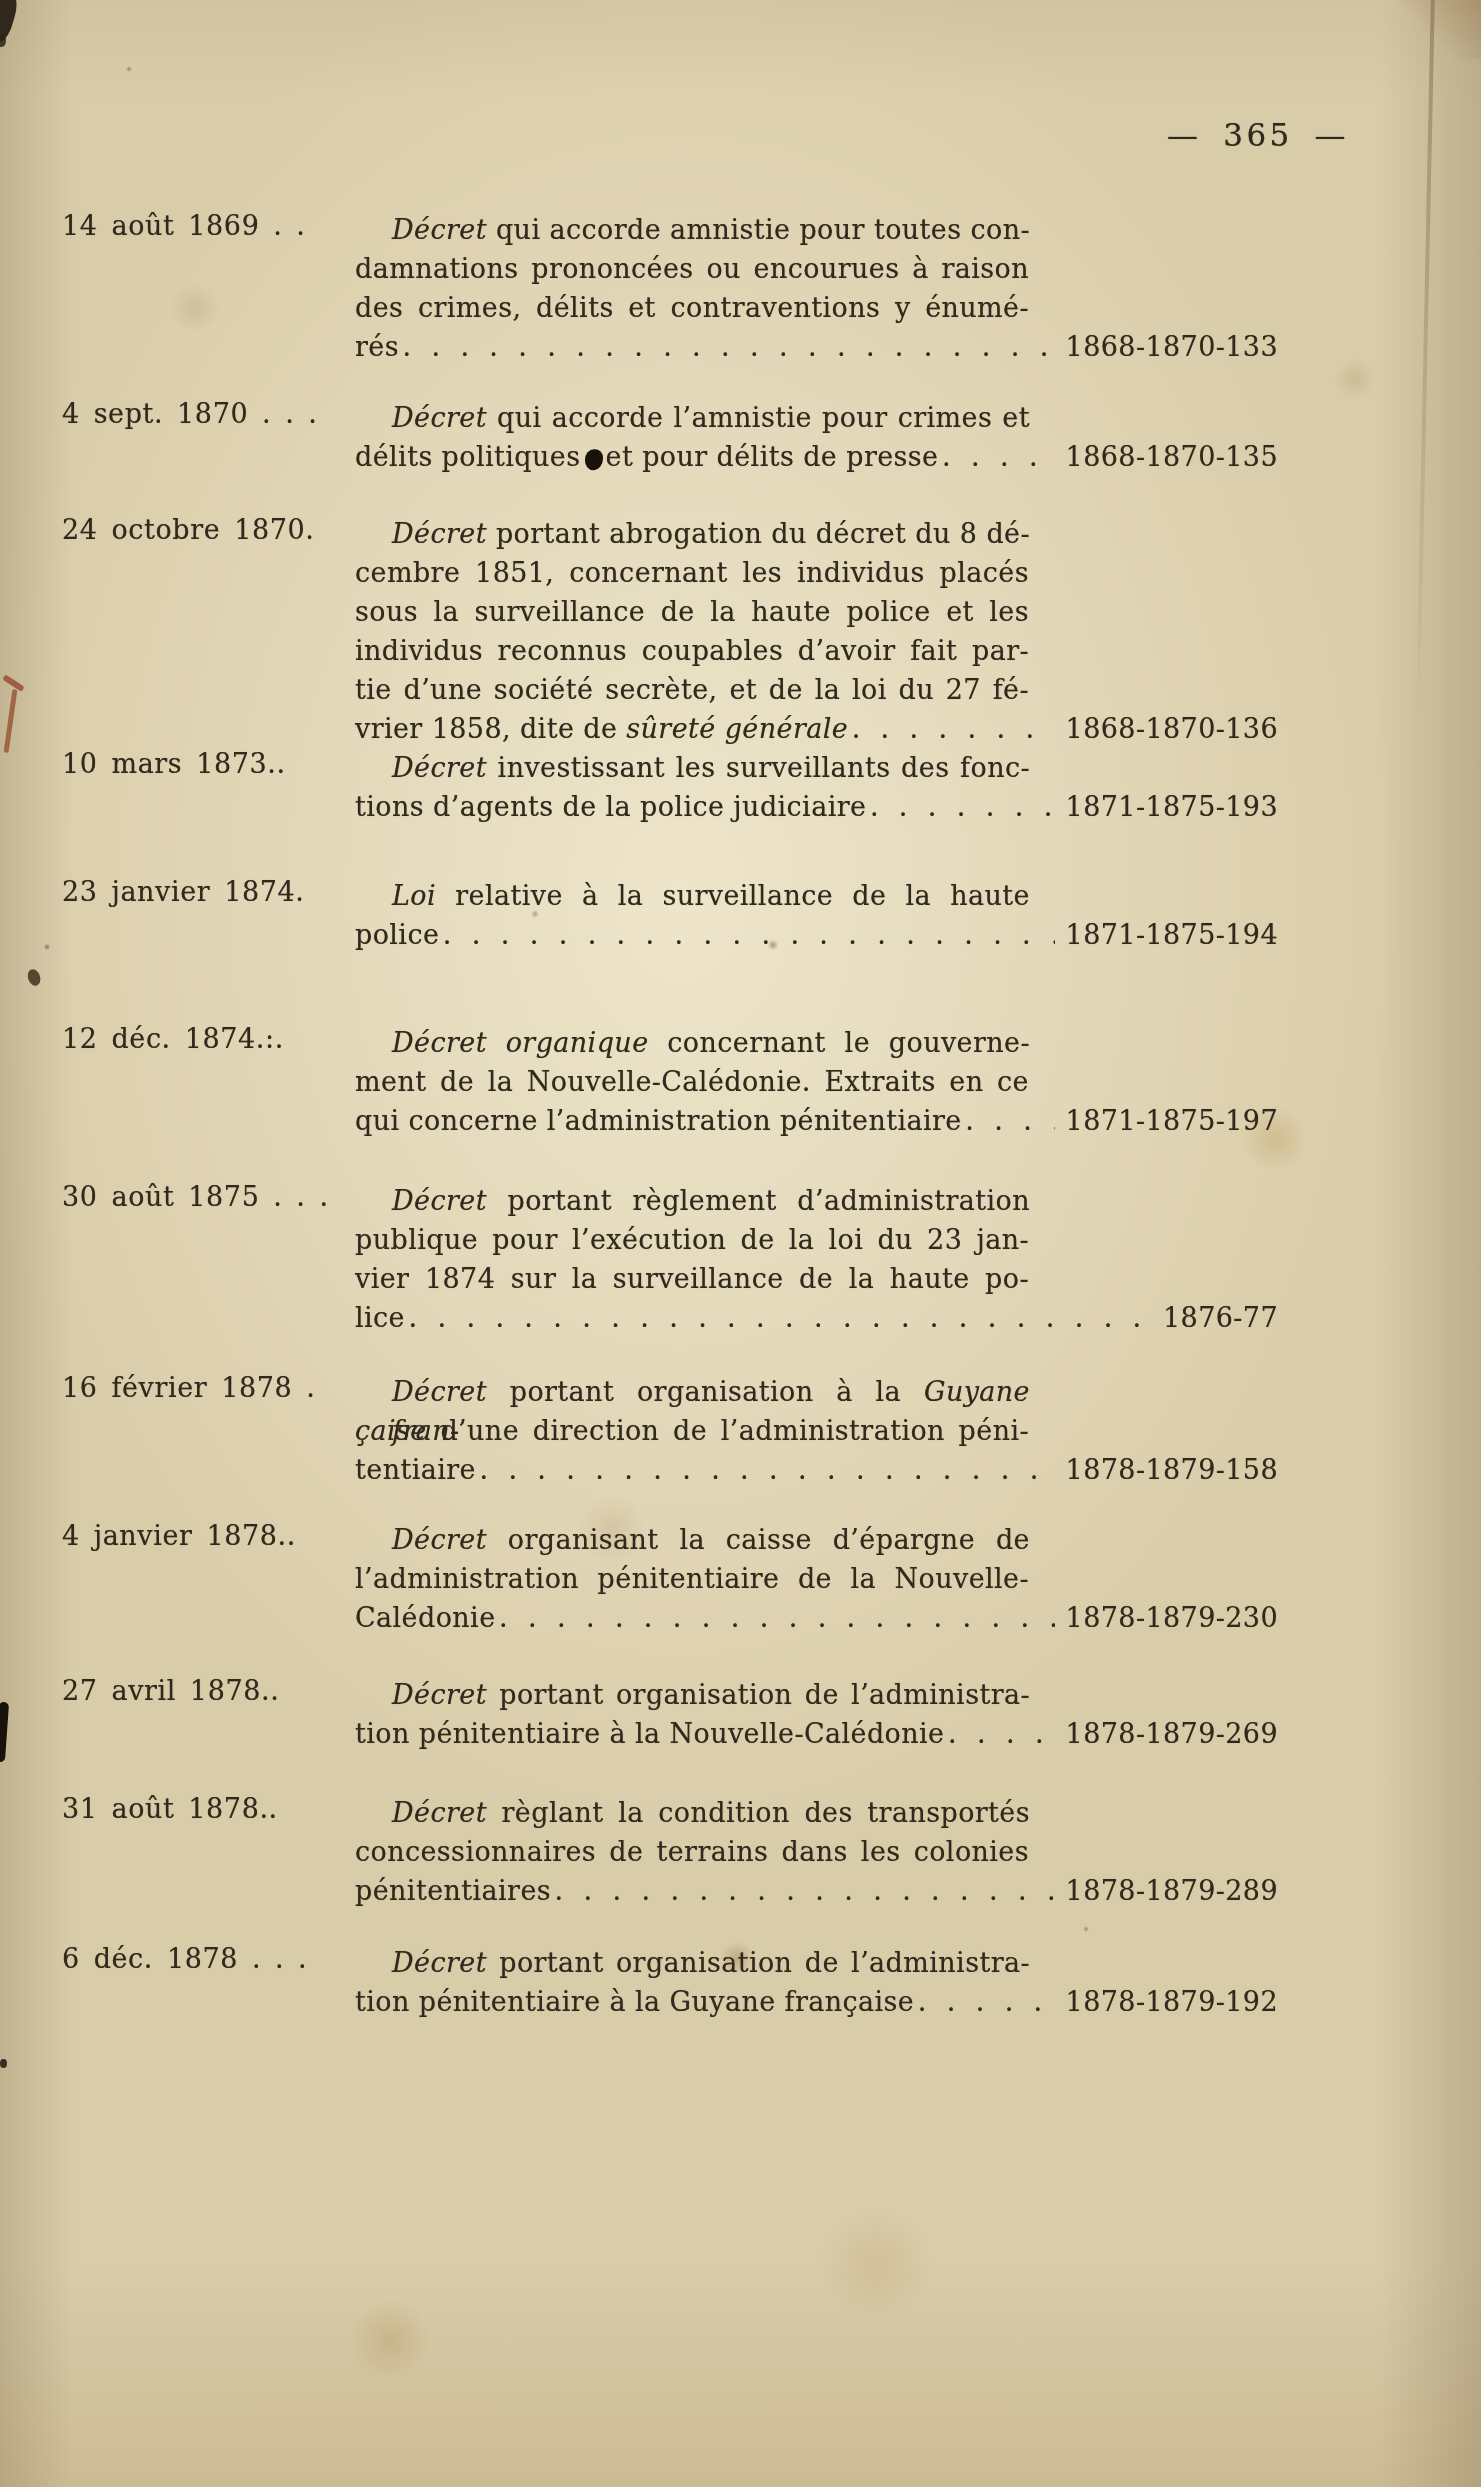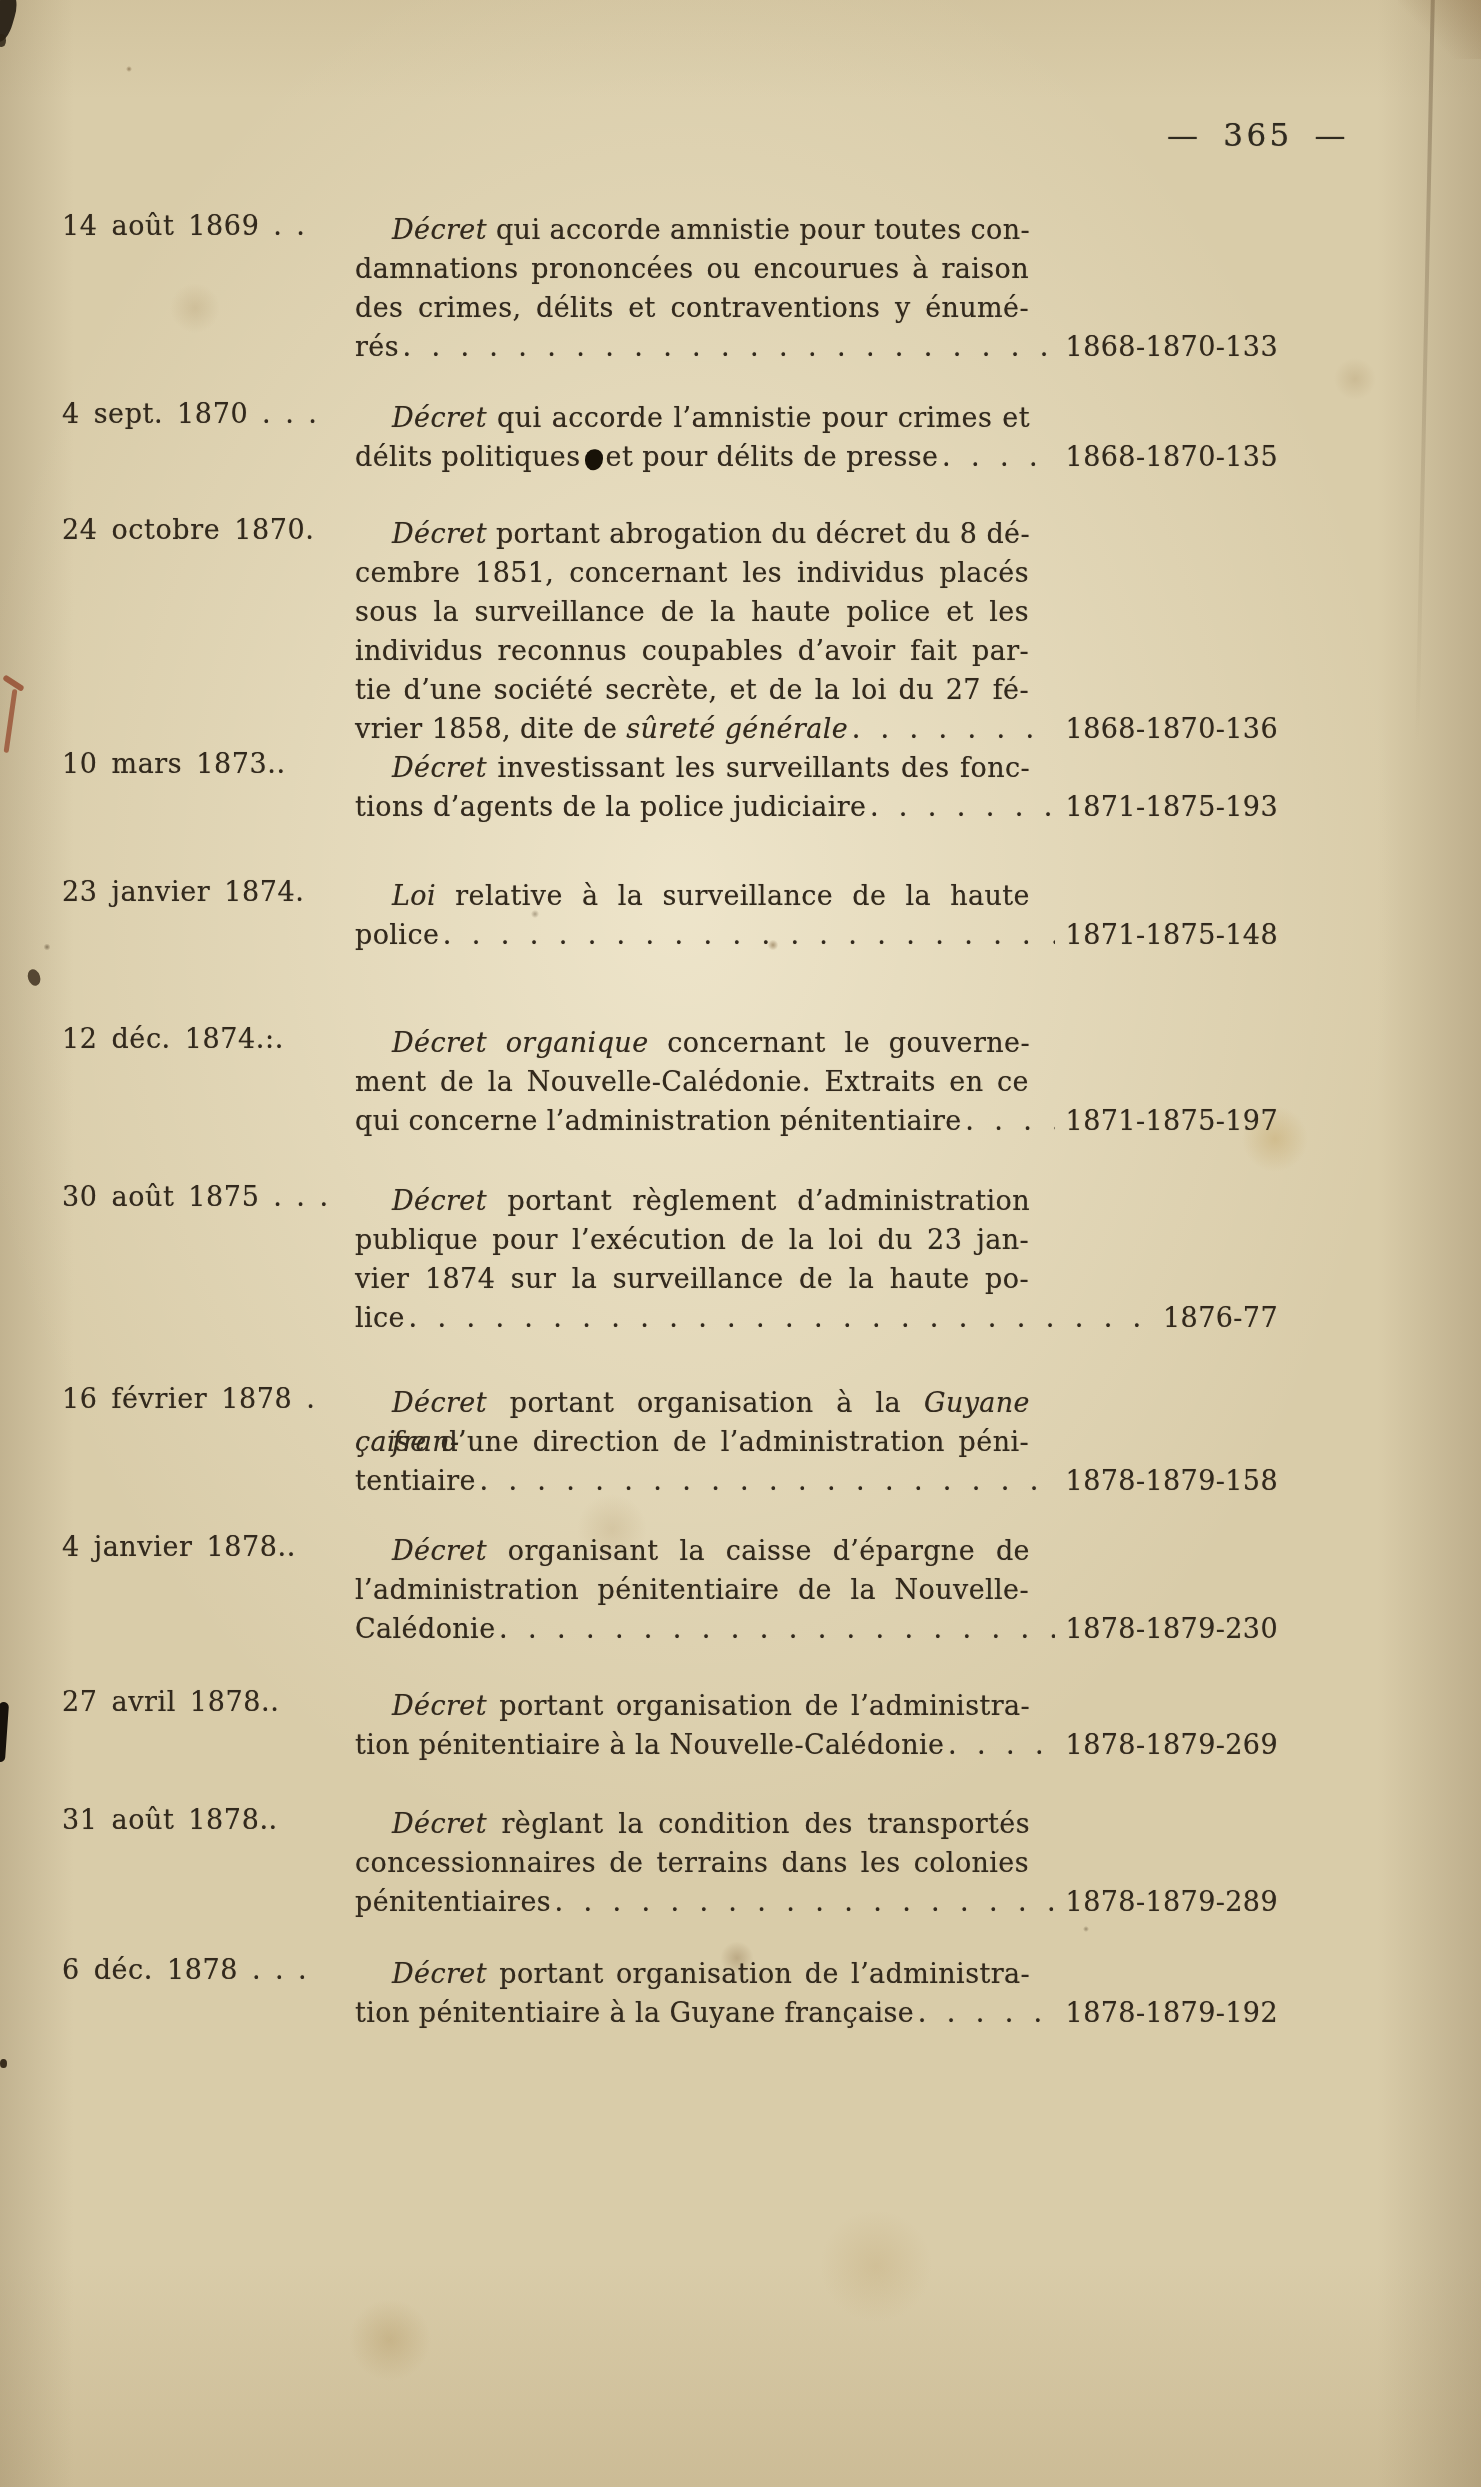--- a/index.html
+++ b/index.html
@@ -163,37 +163,37 @@
           </div>
         </div>
       </div>
       <div class="entry" style="margin-bottom: 69px;">
         <div class="date">23 janvier 1874.</div>
         <div class="body">
           <div class="line first"><span class="txt"><span class="it">Loi</span><span> relative à la surveillance de la haute</span></span></div>
           <div class="line last">
             <span class="txt"><span>police</span></span>
             <span class="leader"></span>
-            <span class="ref">1871-1875-148</span>
+            <span class="ref">1871-1875-194</span>
           </div>
         </div>
       </div>
       <div class="entry" style="margin-bottom: 41px;">
         <div class="date">12 déc. 1874.:.</div>
         <div class="body">
           <div class="line first"><span class="txt"><span class="it">Décret organique</span><span> concernant le gouverne-</span></span></div>
           <div class="line mid"><span class="txt"><span>ment de la Nouvelle-Calédonie. Extraits en ce</span></span></div>
           <div class="line last">
             <span class="txt"><span>qui concerne l’administration pénitentiaire</span></span>
             <span class="leader"></span>
             <span class="ref">1871-1875-197</span>
           </div>
         </div>
       </div>
-      <div class="entry" style="margin-bottom: 46px;">
+      <div class="entry" style="margin-bottom: 35px;">
         <div class="date">30 août 1875 . . .</div>
         <div class="body">
           <div class="line first"><span class="txt"><span class="it">Décret</span><span> portant règlement d’administration</span></span></div>
           <div class="line mid"><span class="txt"><span>publique pour l’exécution de la loi du 23 jan-</span></span></div>
           <div class="line mid"><span class="txt"><span>vier 1874 sur la surveillance de la haute po-</span></span></div>
           <div class="line last">
             <span class="txt"><span>lice</span></span>
             <span class="leader"></span>
             <span class="ref">1876-77</span>
           </div>

